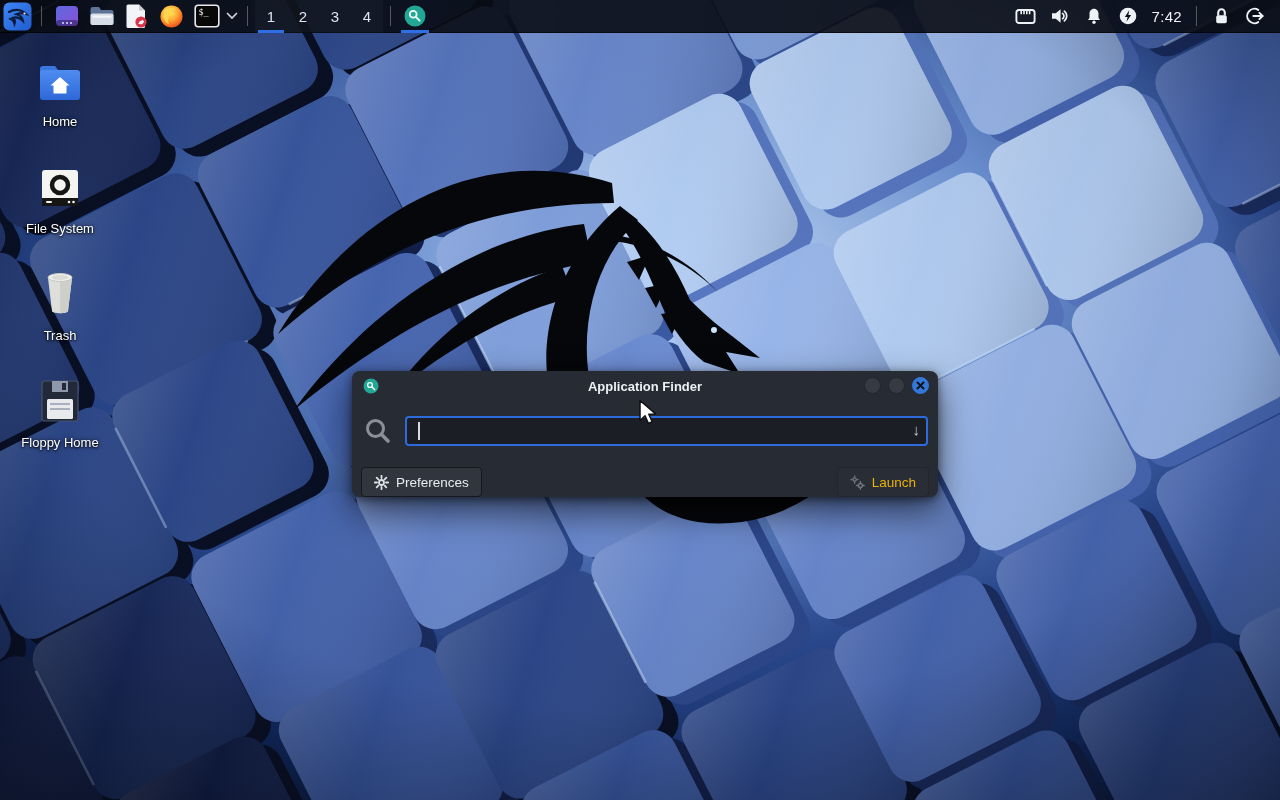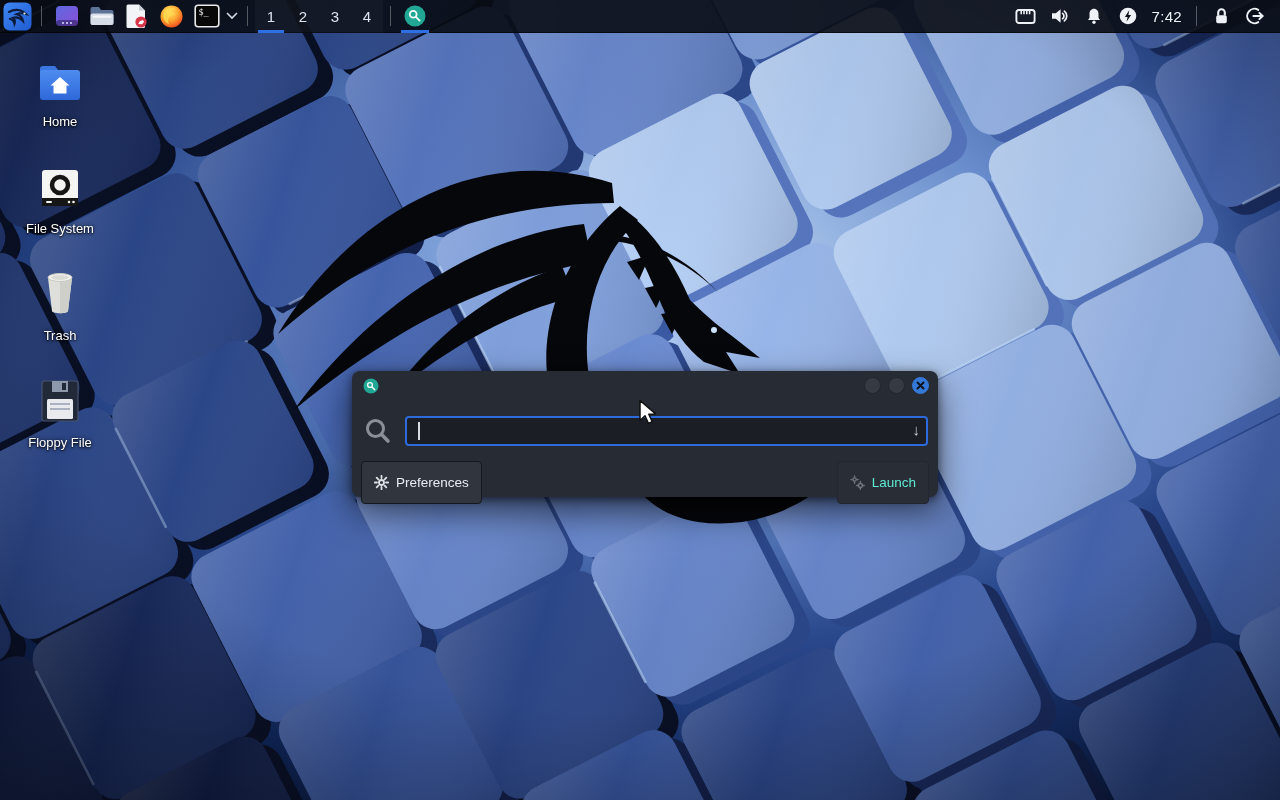--- a/index.html
+++ b/index.html
@@ -49,24 +49,24 @@
   .winbtns { position:absolute; right:9px; top:6px; display:flex; gap:7px; }
   .winbtn { width:17px; height:17px; border-radius:50%; background:#363a43; border:1px solid #22252b; cursor:pointer; }
   .winbtn.close { background:var(--closeblue); border-color:var(--closeblue); display:flex; align-items:center; justify-content:center; }
   #af-searchrow { margin-top:10px; height:40px; display:flex; align-items:center; padding:0 10px 0 12px; gap:13px; }
   #af-inputwrap { position:relative; flex:1; height:30px; }
   #af-input { width:100%; height:30px; background:#1b1e25; border:2px solid #2d6bdc; border-radius:4px;
               color:#e8ebf0; font-size:14px; padding:0 26px 0 12px; outline:none; caret-color:transparent; }
   #af-caret { position:absolute; left:13px; top:6px; width:1.5px; height:18px; background:#d8dce2; }
   #af-droparrow { position:absolute; right:8px; top:5px; color:#ccd1d8; font-size:15px; cursor:pointer; }
   #af-actions { margin-top:10px; padding:0 9px; display:flex; justify-content:space-between; }
-  .afbtn { height:43px; display:inline-flex; align-items:center; gap:7px; padding:0 12px;
+  .afbtn { height:30px; display:inline-flex; align-items:center; gap:7px; padding:0 12px;
            background:#31353e; border:1px solid #15181d; border-radius:4px;
-           color:#e8ebef; font-size:13.5px; cursor:pointer; }
-  .afbtn.disabled { background:#292d35; border-color:#222630; color:#5eead4; cursor:default; }
+           color:#e8ebef; font-size:13.5px; cursor:pointer;margin-top:6px; }
+  .afbtn.disabled { background:#292d35; border-color:#222630; color:#eab308; cursor:default; }
 
   #cursor { position:absolute; left:638px; top:399px; z-index:50; }
 </style>
 </head>
 <body>
 
 <div id="stage" style="--accent:#2f6fe4; --closeblue:#3478d8;">
 
   <svg id="wallpaper" width="1280" height="800" viewBox="0 0 1280 800">
       <defs>
@@ -819,30 +819,31 @@
     <div class="ic">
         <svg width="42" height="44" viewBox="0 0 42 44">
       <rect x="3" y="2" width="36" height="40" rx="2.5" fill="#222a3a" stroke="#46536c" stroke-width="1.2"></rect>
       <rect x="13" y="2" width="16" height="11" fill="#8d98ac"></rect>
       <rect x="23" y="4" width="4" height="7" fill="#222a3a"></rect>
       <rect x="8" y="20" width="26" height="20" rx="1.5" fill="#e8eaee"></rect>
       <rect x="11" y="24" width="20" height="2" fill="#aab2c2"></rect>
       <rect x="11" y="29" width="20" height="2" fill="#aab2c2"></rect>
     </svg>
       </div>
-    <div class="lbl">Floppy File</div>
+    <div class="lbl">Floppy Home</div>
   </div>
 
   <div id="appfinder">
     <div id="af-titlebar">
       <svg id="af-appicon" width="16" height="16" viewBox="0 0 16 16">
         <circle cx="8" cy="8" r="7.5" fill="#22a795"></circle>
         <circle cx="7" cy="7" r="2.4" fill="none" stroke="#f2fbf9" stroke-width="1.4"></circle>
         <line x1="8.8" y1="8.8" x2="11.6" y2="11.6" stroke="#f2fbf9" stroke-width="1.5" stroke-linecap="round"></line>
       </svg>
+      <div id="af-title">Application Finder</div>
       <div class="winbtns">
         <div class="winbtn"></div>
         <div class="winbtn"></div>
         <div class="winbtn close">
           <svg width="9" height="9" viewBox="0 0 9 9">
             <path d="M1.5,1.5 L7.5,7.5 M7.5,1.5 L1.5,7.5" stroke="#10131a" stroke-width="2" stroke-linecap="round"></path>
           </svg>
         </div>
       </div>
     </div>

